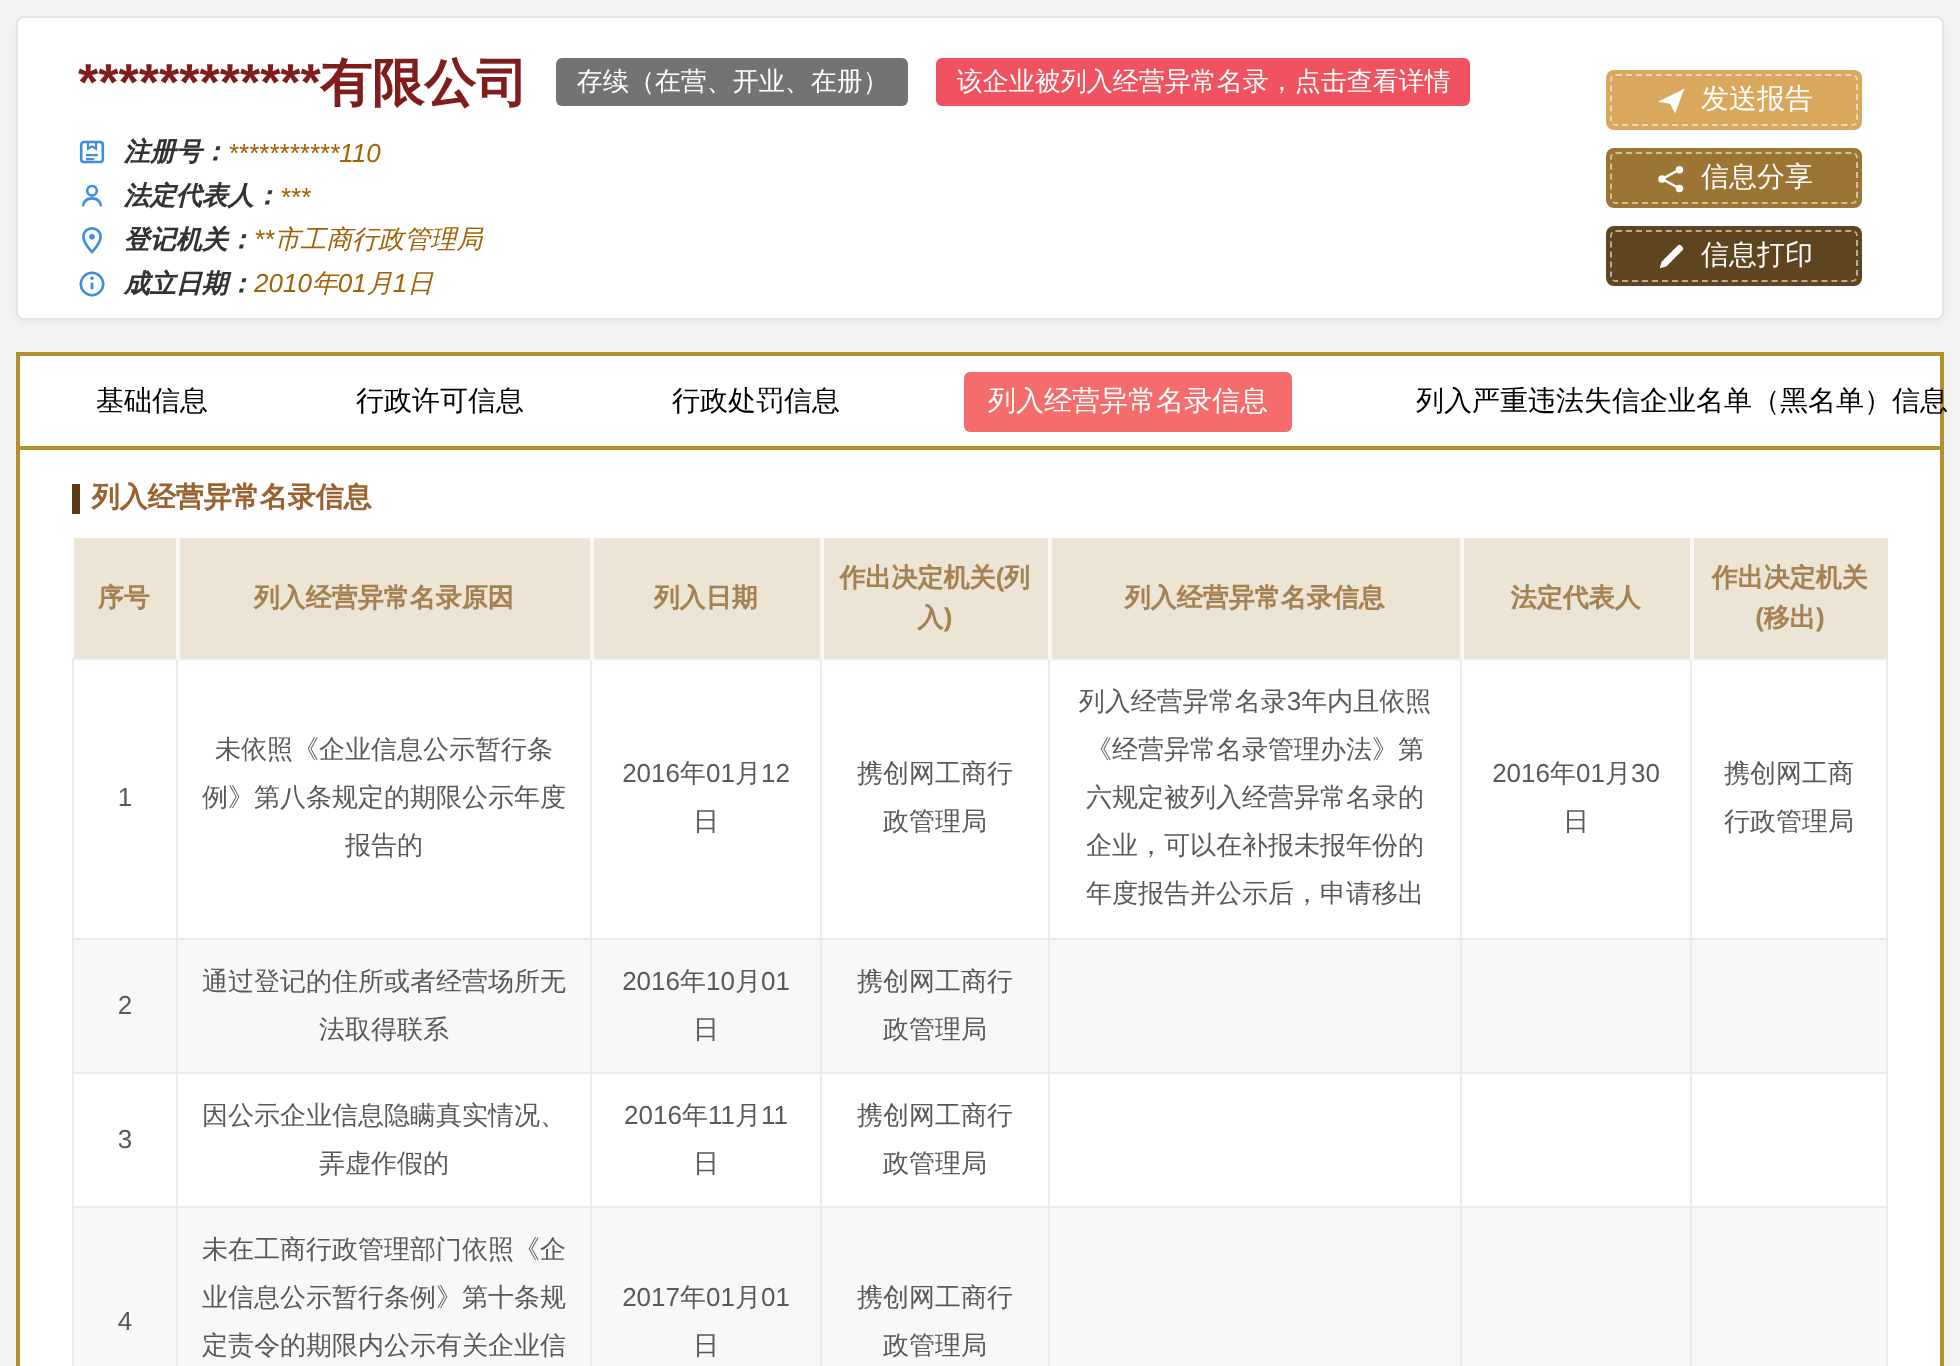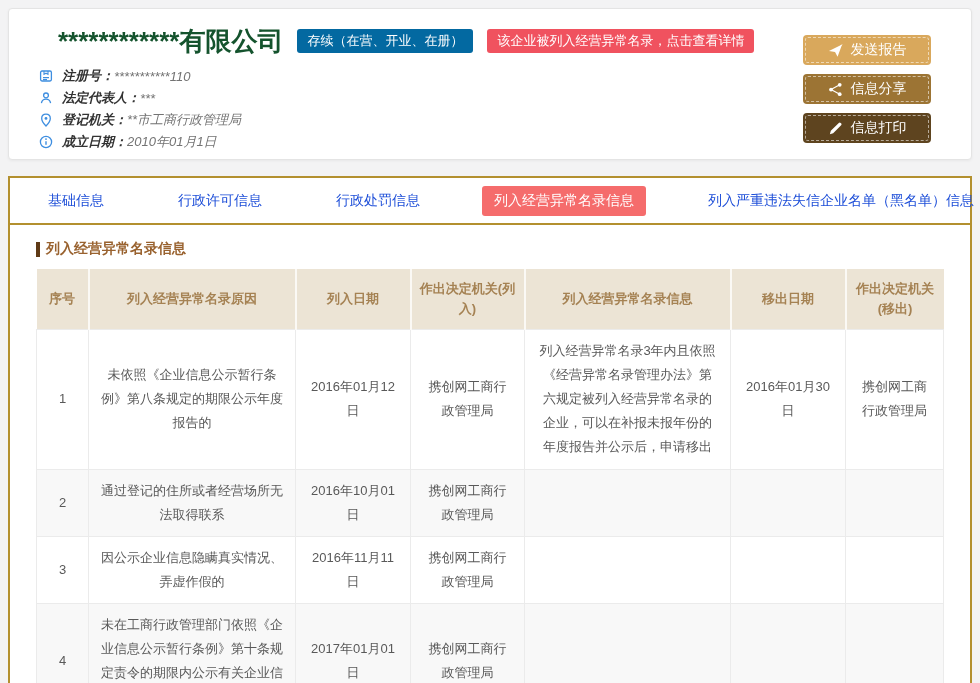--- a/index.html
+++ b/index.html
@@ -13,49 +13,49 @@
     position: relative;
     margin: 8px 8px 16px 8px;
     height: 152px;
     background: #fff;
     border: 1px solid #e4e4e4;
     border-radius: 4px;
     padding: 16px 28px 0 30px;
     box-shadow: 0 1px 3px rgba(0,0,0,.05);
   }
   .title-row { display: flex; align-items: center; gap: 14px; }
-  .company-name { font-size: 26px; font-weight: bold; color: #14532d; line-height: 32px; margin-left: 19px; }
+  .company-name { font-size: 26px; font-weight: bold; color: #7f1d1d; line-height: 32px; }
   .badge { font-size: 13px; color: #fff; padding: 3px 10px; border-radius: 3px; white-space: nowrap; }
-  .badge.blue { background: #0369a1; }
+  .badge.blue { background: #737373; }
   .badge.red  { background: #f0525f; cursor: pointer; }
   .info-list { list-style: none; margin-top: 8px; }
   .info-list li { display: flex; align-items: center; height: 22px; font-size: 13px; font-style: italic; }
   .i-icon { width: 15px; height: 15px; margin-right: 8px; color: #3e8ee0; display: inline-flex; align-items: center; }
   .i-icon svg { width: 14px; height: 14px; }
   .i-label { font-weight: bold; color: #333; }
-  .i-value { color: #737373; }
+  .i-value { color: #a16207; }
   .header-actions { position: absolute; right: 40px; top: 26px; display: flex; flex-direction: column; gap: 9px; }
   .action-btn {
     width: 128px; height: 30px; border: none; border-radius: 4px;
     color: #fff; font-size: 14px; display: flex; align-items: center;
     justify-content: center; gap: 8px; cursor: pointer; position: relative;
     font-family: inherit;
   }
   .action-btn::after {
     content: ""; position: absolute; left: 2px; right: 2px; top: 2px; bottom: 2px;
     border: 1px dashed rgba(255,255,255,.55); border-radius: 3px; pointer-events: none;
   }
   .a-icon { display: inline-flex; } .a-icon svg { width: 15px; height: 15px; }
   
   .main-panel {
     margin: 0 8px; background: #fff;
     border: 2px solid #b3902f; border-bottom-width: 4px;
   }
   .tab-bar { display: flex; align-items: center; height: 47px; padding: 0 26px; border-bottom: 2px solid #b3902f; background:#fff; }
-  .tab { font-size: 14px; color: #1d4ed8; cursor: pointer; padding: 6px 12px; border-radius: 3px; white-space: nowrap; }
+  .tab { font-size: 14px; color: #000000; cursor: pointer; padding: 6px 12px; border-radius: 3px; white-space: nowrap; }
   .tab.active { background: #f56c6c; color: #fff; }
   .tab-divider { width: 1px; height: 15px; background: #d8d8d8; margin: 0 25px; }
   .content { padding: 15px 26px 0 26px; }
   .section-title { display: flex; align-items: center; font-size: 14px; font-weight: bold; color: #99622f; margin-bottom: 11px; }
   .section-bar { width: 4px; height: 15px; background: #5f3a16; margin-right: 6px; }
   
   table { width: 100%; border-collapse: collapse; table-layout: fixed; }
   thead th {
     background: #ece4d5; color: #a58253; font-size: 13px; font-weight: bold;
     padding: 10px 6px; text-align: center; line-height: 1.55; border-left: 2px solid #fbf9f5;
@@ -183,21 +183,21 @@
           <col class="c6">
           <col class="c7">
       </colgroup>
       <thead>
           <tr>
             <th>序号</th>
             <th>列入经营异常名录原因</th>
             <th>列入日期</th>
             <th>作出决定机关(列入)</th>
             <th>列入经营异常名录信息</th>
-            <th>移出日期</th>
+            <th>法定代表人</th>
             <th>作出决定机关(移出)</th>
           </tr>
         </thead>
       <tbody>
           <tr>
             <td>1</td>
             <td>未依照《企业信息公示暂行条例》第八条规定的期限公示年度报告的</td>
             <td>2016年01月12日</td>
             <td>携创网工商行政管理局</td>
             <td>列入经营异常名录3年内且依照《经营异常名录管理办法》第六规定被列入经营异常名录的企业，可以在补报未报年份的年度报告并公示后，申请移出</td>

